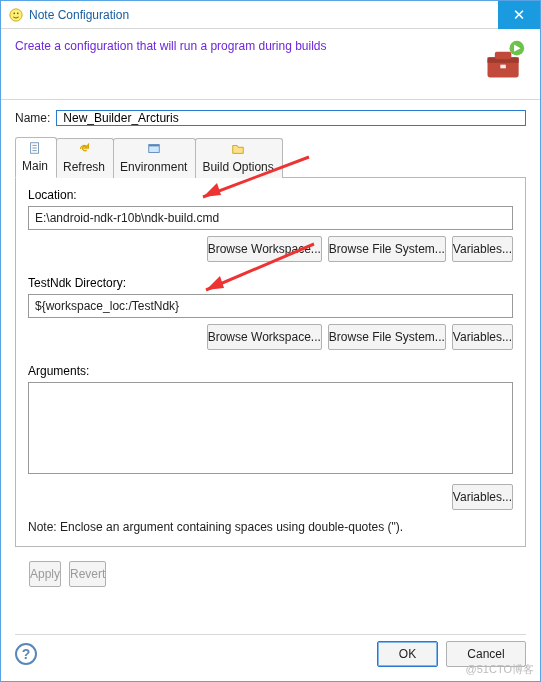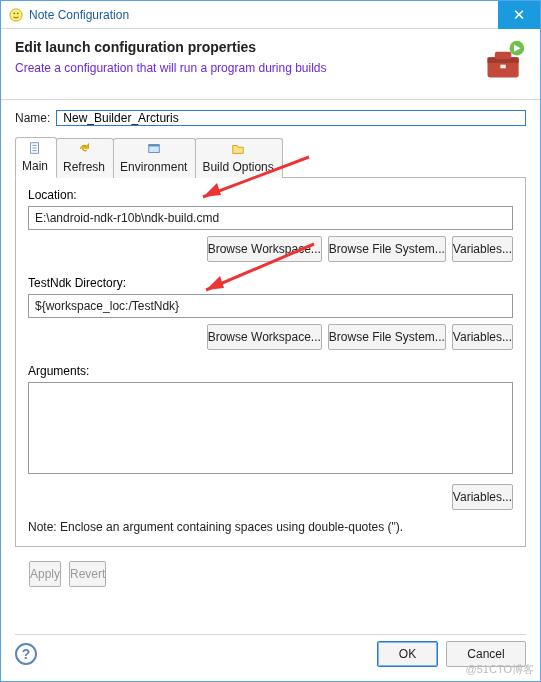--- a/index.html
+++ b/index.html
@@ -95,21 +95,20 @@
         </svg>
     </span>
     <span class="title">Note Configuration</span>
     <div class="close">
       <span>✕</span>
     </div>
   </div>
 
   <div class="header">
     <div class="header-text">
-      <h1>Edit launch configuration properties</h1>
       <p>Create a configuration that will run a program during builds</p>
     </div>
     <div class="header-icon">
       <svg viewBox="0 0 48 48">
         <circle cx="38" cy="10" r="8" fill="#6cc24a"></circle>
         <polygon points="35,6 35,14 42,10" fill="#fff"></polygon>
         <rect x="6" y="20" width="34" height="22" rx="3" fill="#c24a3a"></rect>
         <rect x="6" y="20" width="34" height="6" fill="#a03a2d"></rect>
         <rect x="14" y="14" width="18" height="8" rx="2" fill="#c24a3a"></rect>
         <rect x="20" y="28" width="6" height="4" fill="#eee"></rect>

